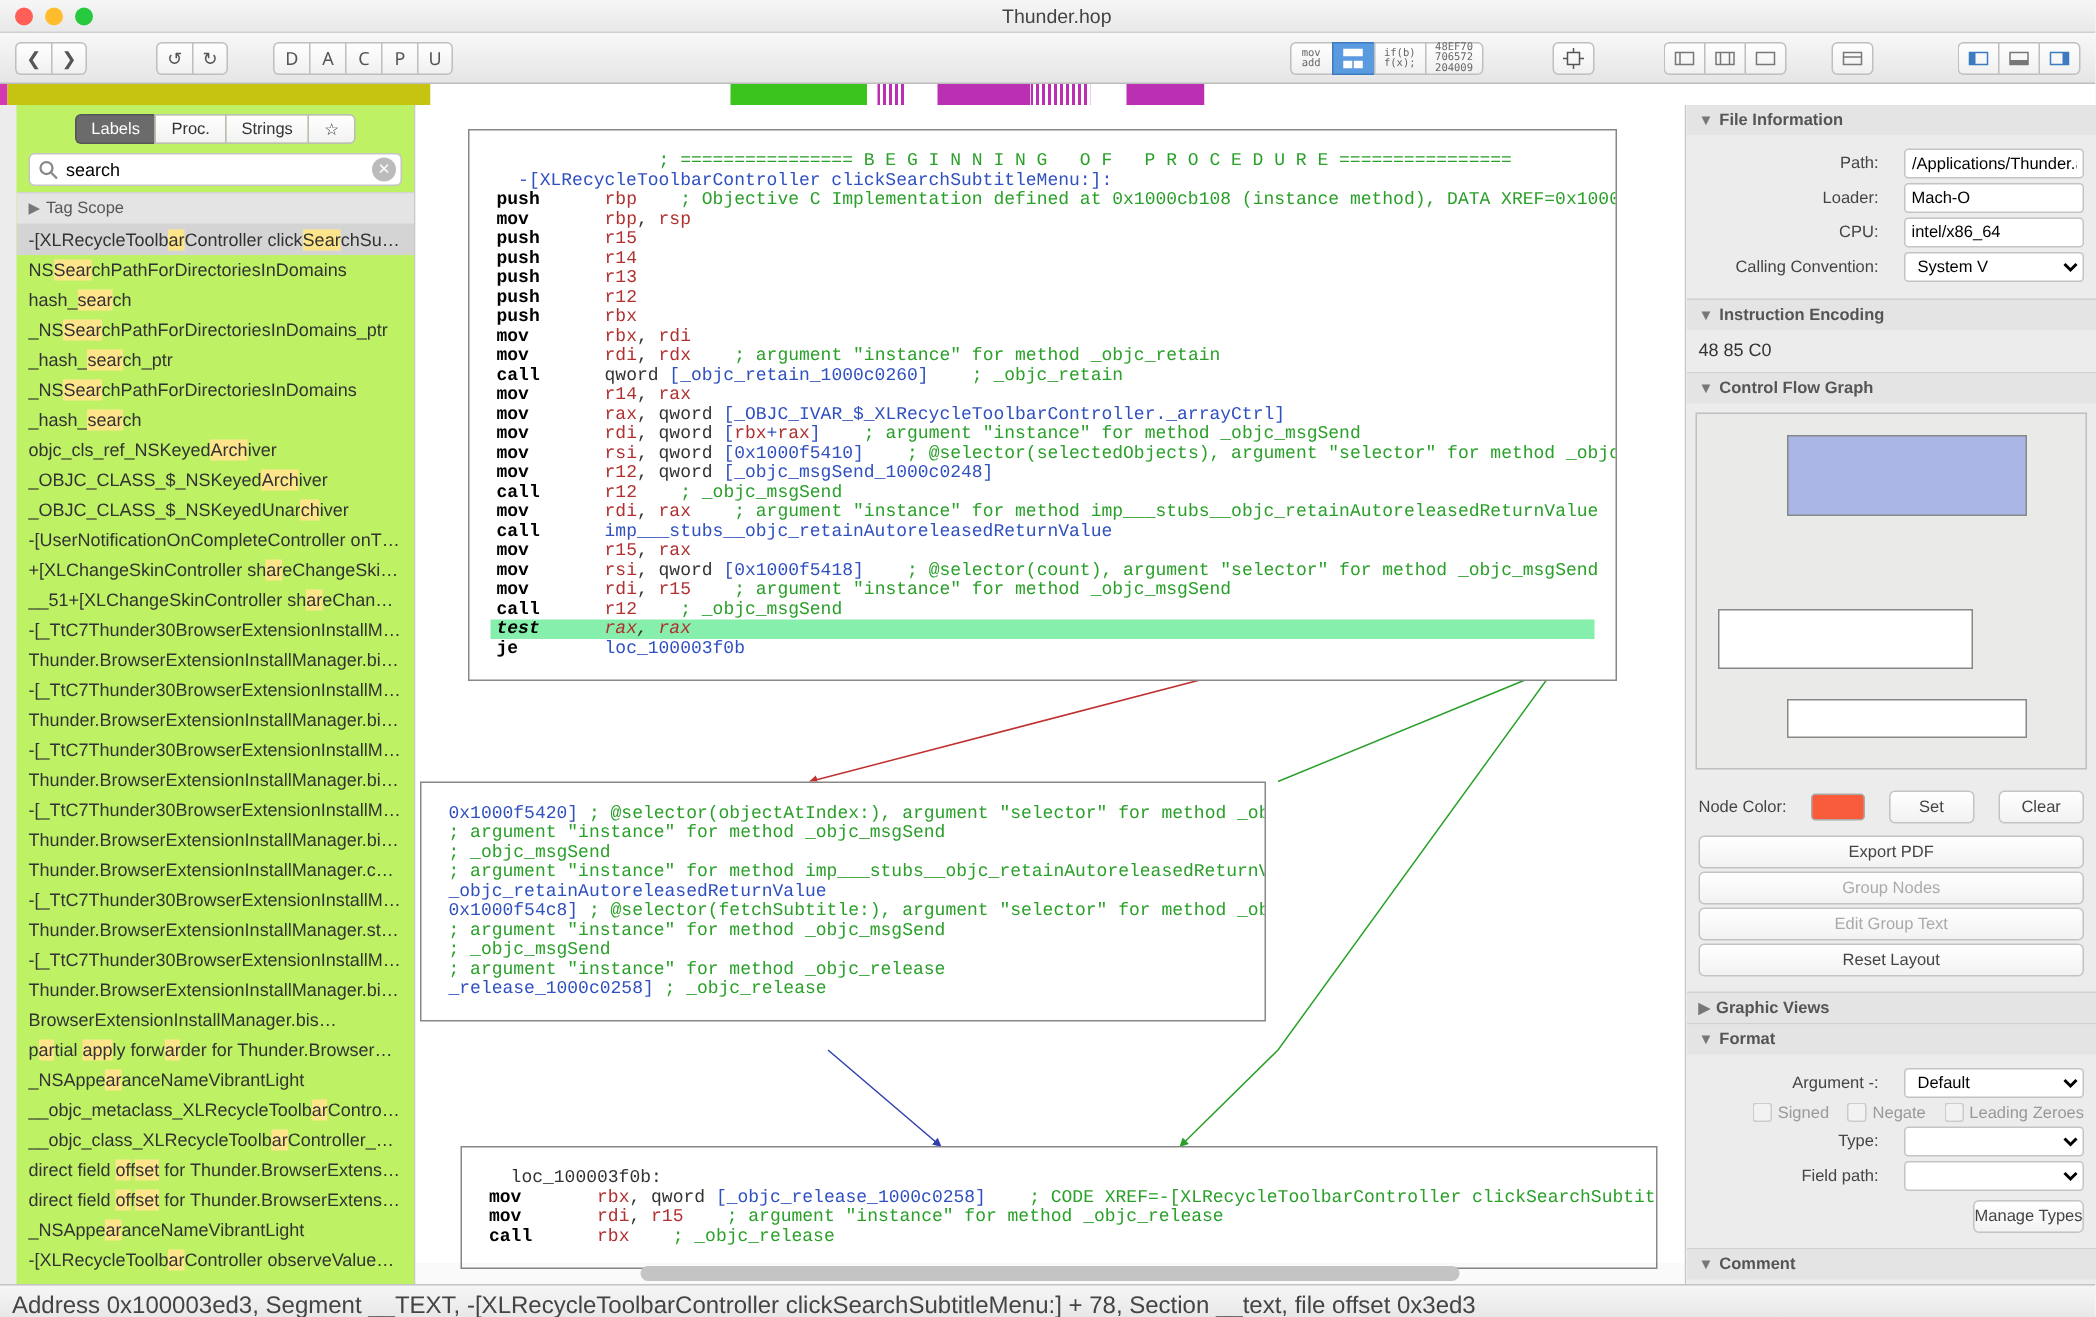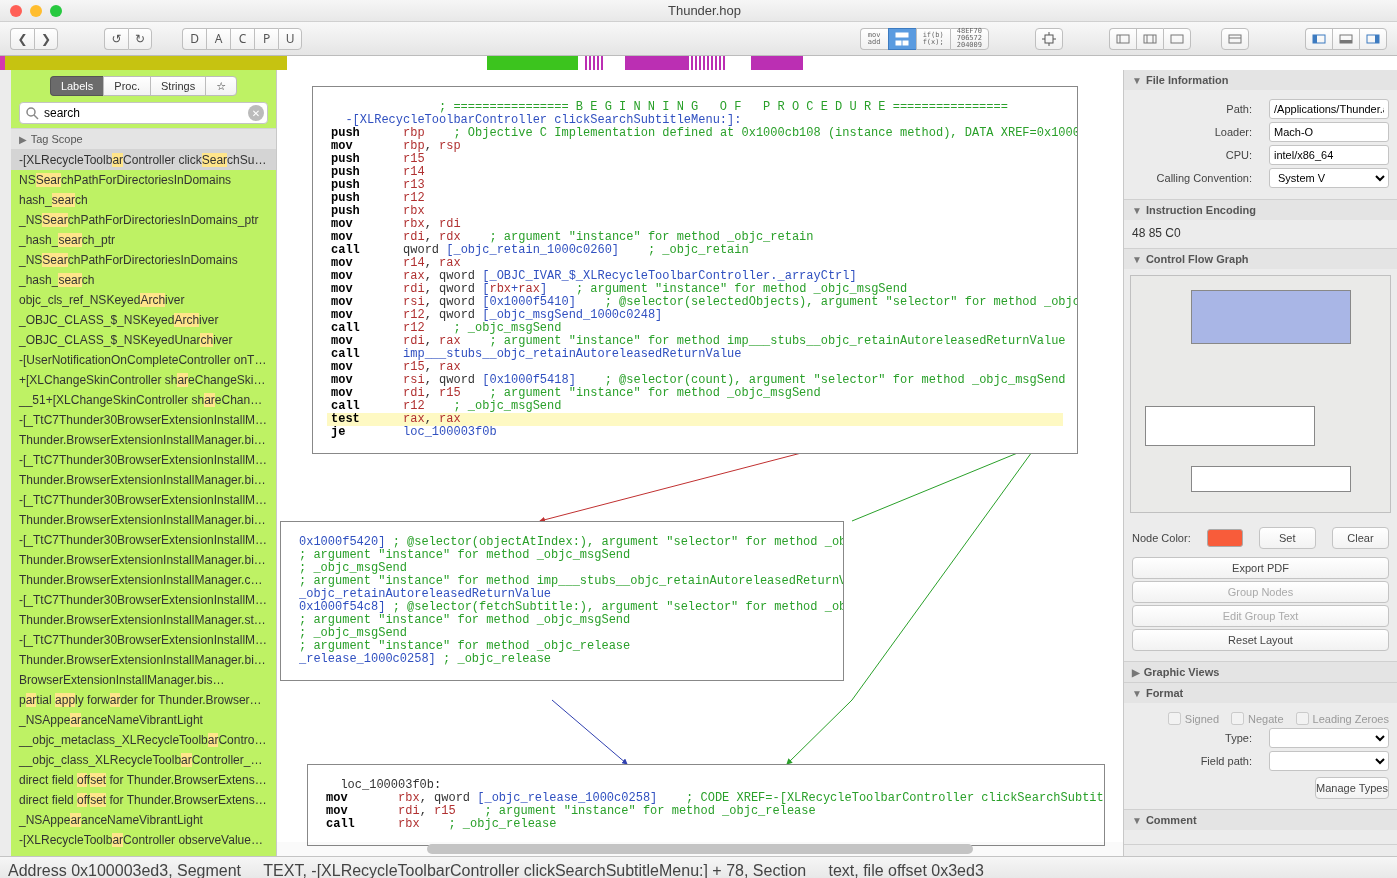--- a/index.html
+++ b/index.html
@@ -53,21 +53,21 @@
 
 .labellist { flex: 1; overflow-y: auto; }
 .labellist .row { padding: 3px 8px; font-size: 12px; white-space: nowrap; overflow: hidden; text-overflow: ellipsis; cursor: default; }
 .labellist .row.sel { background: #d4d4d4; }
 .labellist .hl { background: #ffe58a; }
 
 
 .cfgcanvas { position: relative; width: 100%; height: 100%; background: #fff; font-family: Menlo, "Courier New", monospace; font-size: 12px; line-height: 13px; }
 .node { position: absolute; border: 1px solid #888; background: #fff; padding: 14px; overflow:hidden; }
 .codeline { white-space: pre; padding: 0 4px; }
-.codeline.selrow { background: #fef9c3; }
+.codeline.selrow { background: #86efac; font-style: italic; }
 .op { font-weight: bold; color: #000; }
 .reg { color: #b03030; }
 .cmt { color: #2aa02a; }
 .addr { color: #3050c0; }
 .edge { position: absolute; pointer-events: none; }
 
 .hscroll { position:absolute; bottom:0; left:0; right:0; height:14px; background: rgba(0,0,0,0.02);}
 .hscroll .thumb{ position:absolute; height:10px; top:2px; left:150px; right:150px; background:#c4c4c4; border-radius:5px;}
 
 
@@ -418,20 +418,24 @@
           <span class="tri">▶</span>
           <span>Graphic Views</span>
         </div>
     </div>
     <div class="rsect">
       <div class="hd">
           <span class="tri">▼</span>
           <span>Format</span>
         </div>
       <div class="body">
+        <div class="frow">
+            <span class="lab">Argument -:</span>
+            <div class="val"><select><option>Default</option></select></div>
+          </div>
         <div class="frow" style="justify-content:flex-end; gap:12px;">
           <label class="chk">
               <input type="checkbox" disabled="" style="">
               <span>Signed</span>
             </label>
           <label class="chk">
               <input type="checkbox" disabled="" style="">
               <span>Negate</span>
             </label>
           <label class="chk">

